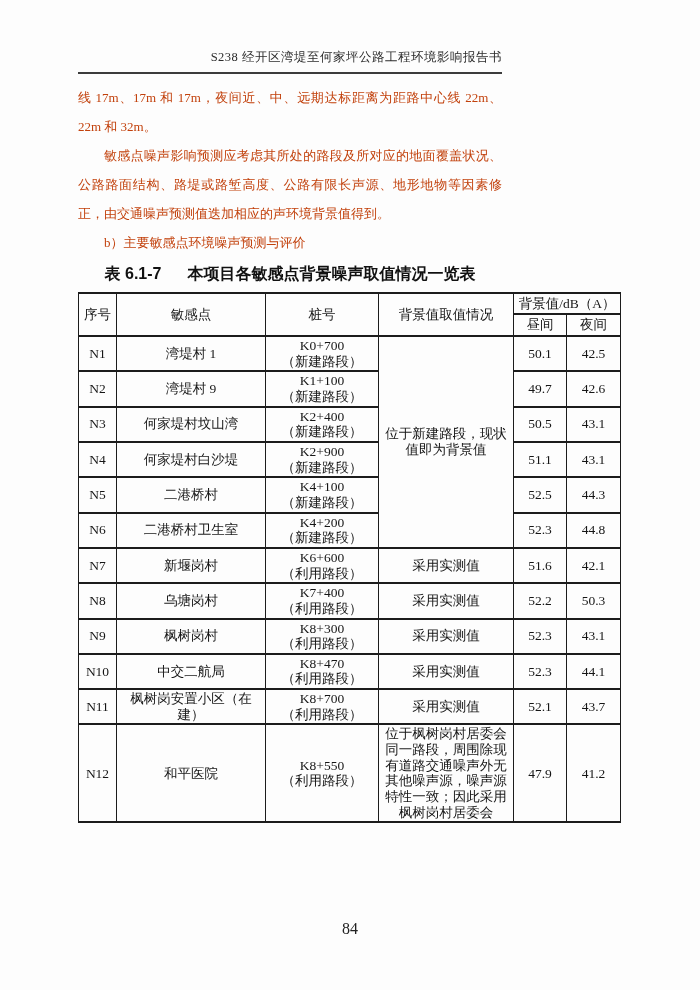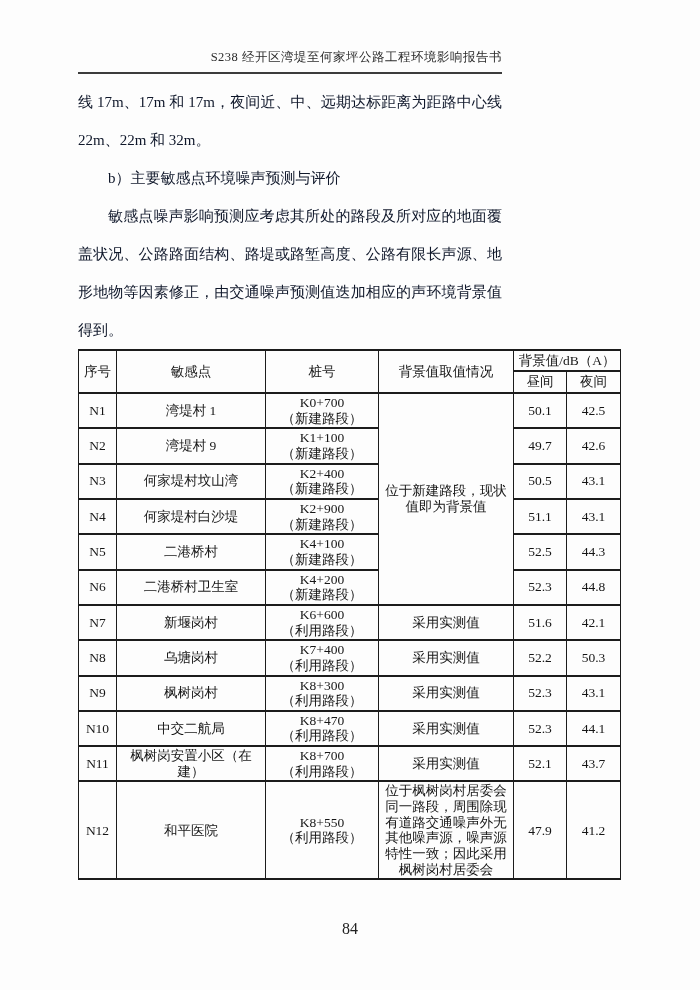--- a/index.html
+++ b/index.html
@@ -26,25 +26,25 @@
     letter-spacing: 0.5px;
   }
   .header-rule {
     margin-top: 7px;
     border-bottom: 2px solid #3c3c3c;
     height: 0;
   }
   
   .body-text { margin-top: 9px; }
   .body-text p {
-    font-size: 15px;
-    line-height: 38px;
+    font-size: 13px;
+    line-height: 29px;
     text-align: justify;
     text-justify: inter-ideograph;
-    color: #0f172a;
+    color: #c2410c;
   }
   .body-text p.indent { text-indent: 2em; }
   
   .table-caption {
     margin-top: 7px;
     margin-bottom: 7px;
     text-align: center;
     font-family: "Liberation Sans", "DejaVu Sans", sans-serif;
     font-weight: bold;
     font-size: 16px;
@@ -88,24 +88,27 @@
 </head>
 <body>
 
 <div class="page">
 
   <div class="doc-header">S238 经开区湾堤至何家坪公路工程环境影响报告书</div>
   <div class="header-rule"></div>
 
   <div class="body-text">
     <p>线 17m、17m 和 17m，夜间近、中、远期达标距离为距路中心线 22m、22m 和 32m。</p>
+    <p class="indent">敏感点噪声影响预测应考虑其所处的路段及所对应的地面覆盖状况、公路路面结构、路堤或路堑高度、公路有限长声源、地形地物等因素修正，由交通噪声预测值迭加相应的声环境背景值得到。</p>
     <p class="indent">b）主要敏感点环境噪声预测与评价</p>
-    <p class="indent">敏感点噪声影响预测应考虑其所处的路段及所对应的地面覆盖状况、公路路面结构、路堤或路堑高度、公路有限长声源、地形地物等因素修正，由交通噪声预测值迭加相应的声环境背景值得到。</p>
   </div>
 
+  <div class="table-caption">
+    <span class="cap-label">表 6.1-7</span><span>本项目各敏感点背景噪声取值情况一览表</span>
+  </div>
 
   <table class="noise-table">
     <colgroup>
       <col style="width:38px">
         <col style="width:149px">
         <col style="width:113px">
         <col style="width:135px">
         <col style="width:53px">
         <col style="width:54px">
     </colgroup>

